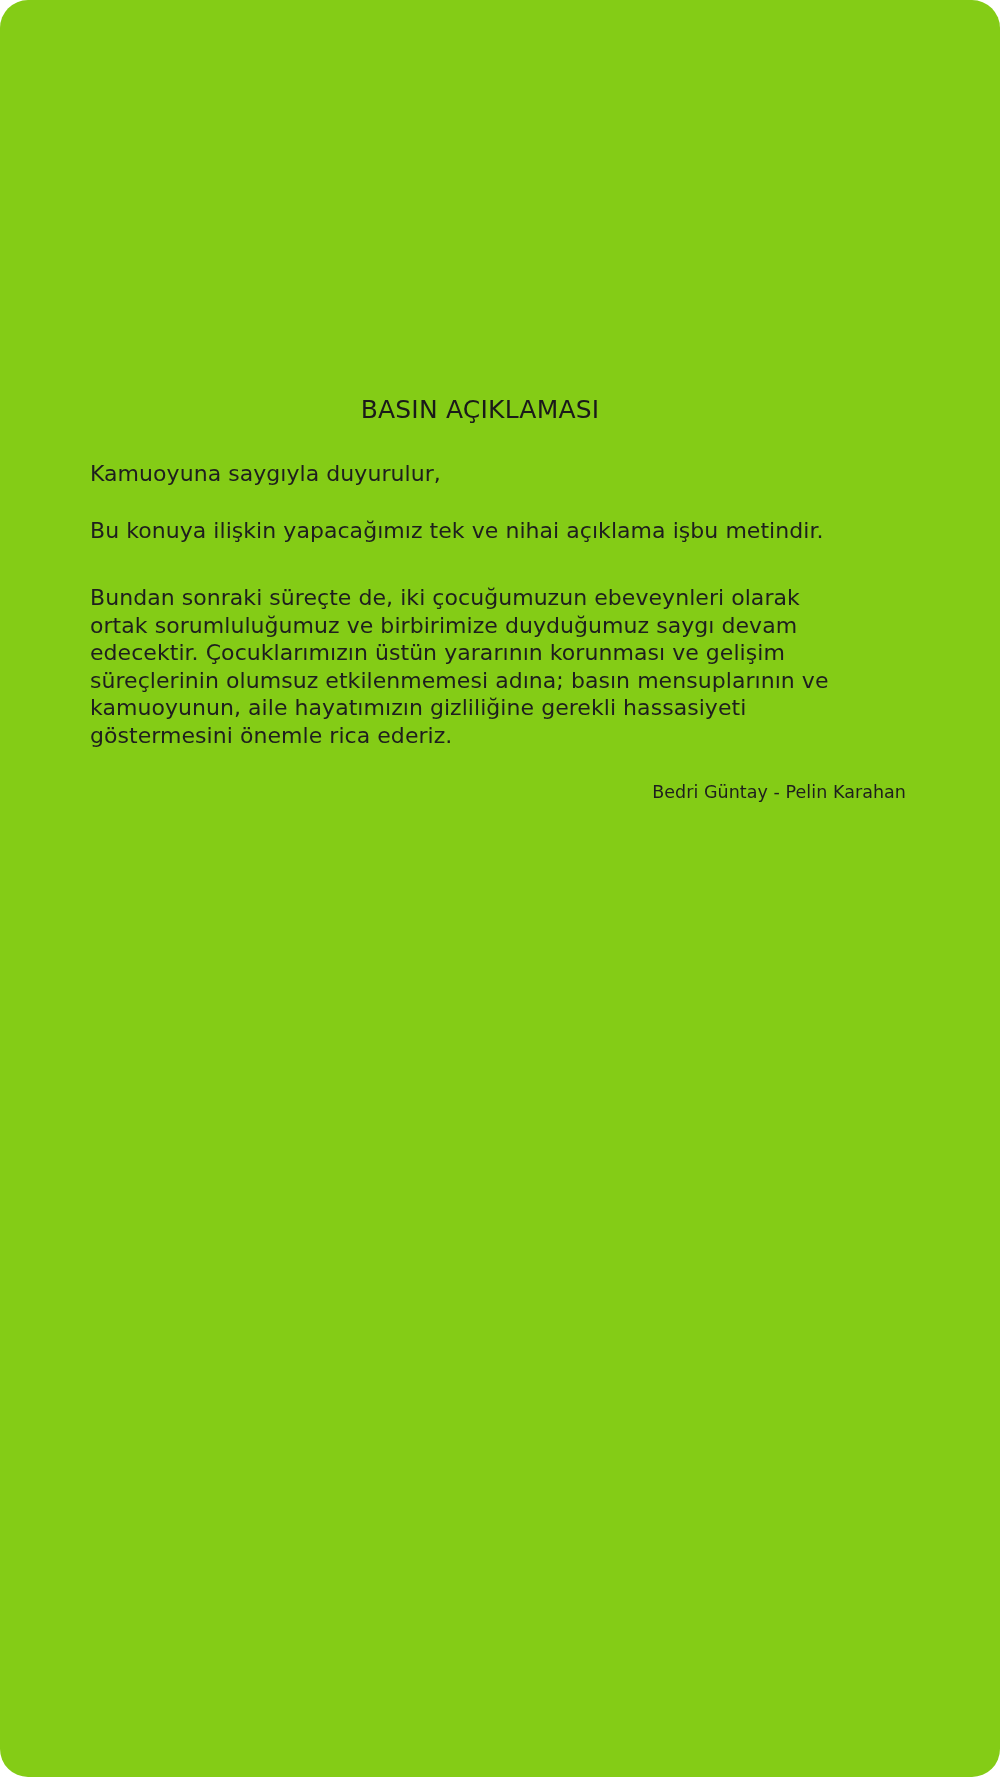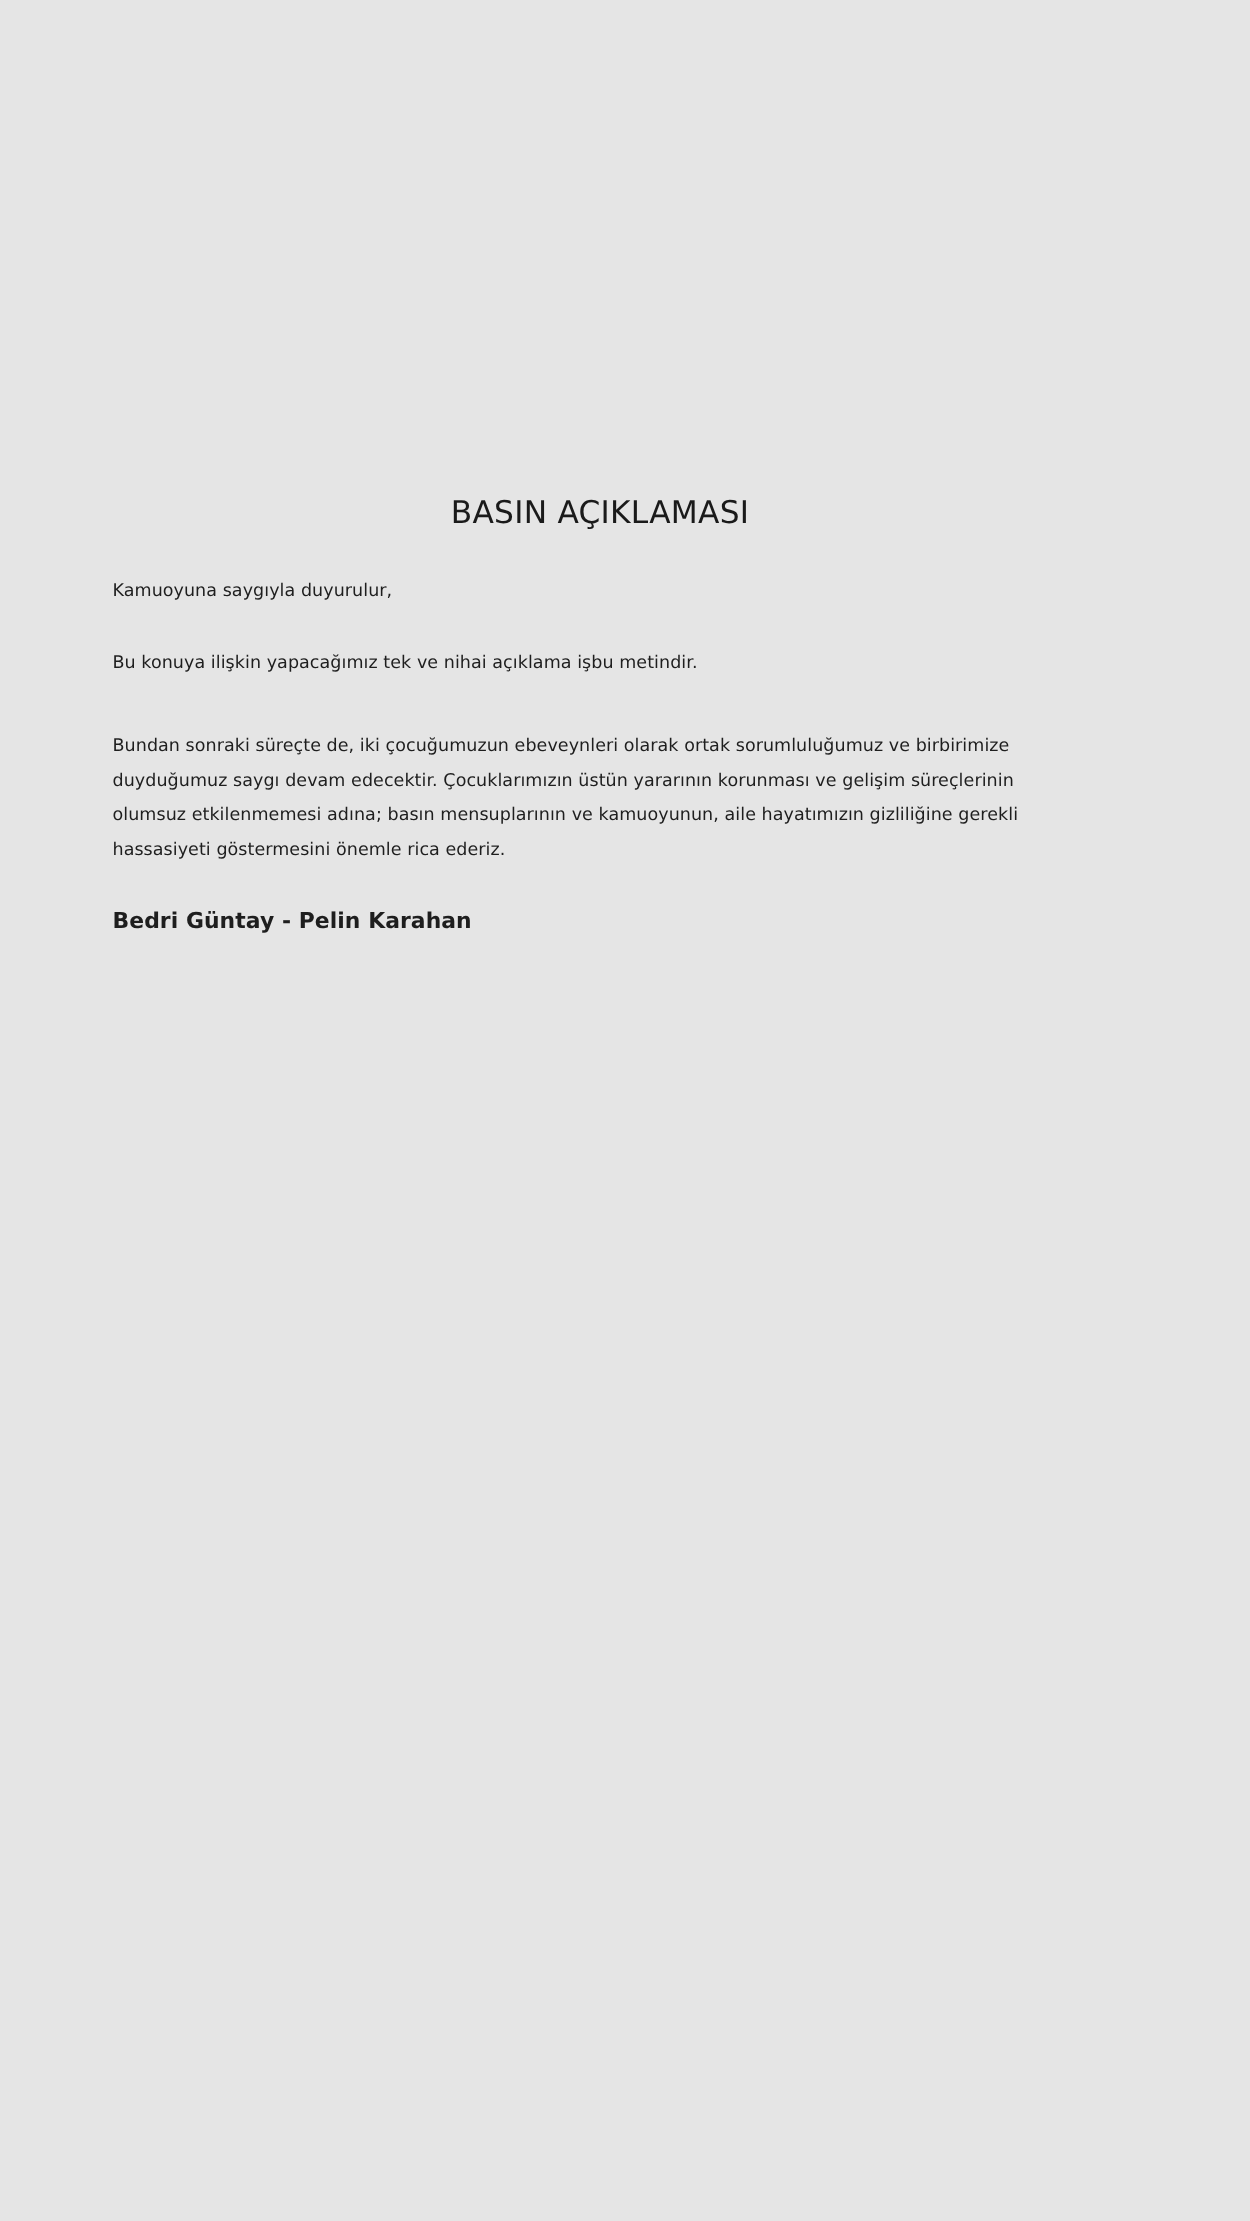--- a/index.html
+++ b/index.html
@@ -7,23 +7,24 @@
     margin: 0;
     padding: 0;
     background: #ffffff;
   }
 
   .page {
     position: relative;
     width: 1000px;
     height: 1777px;
     margin: 0 auto;
-    background: #e5e5e5;
+    background: #84cc16;
     overflow: hidden;
     font-family: "DejaVu Sans", "Liberation Sans", sans-serif;
+    border-radius: 28px;
     -webkit-font-smoothing: antialiased;
   }
 
   
   .top-spacer {
     height: 395px;
   }
 
   .doc-body {
     padding: 0 90px 0 90px;
@@ -33,45 +34,45 @@
     text-align: center;
     font-size: 25px;
     font-weight: 400;
     color: #1a1a1a;
     letter-spacing: 0.2px;
     margin: 0 0 36px 0;
     padding-right: 40px;
   }
 
   .para {
-    font-size: 14px;
+    font-size: 22px;
     line-height: 27.5px;
     color: #1e1e1e;
     margin: 0 0 29px 0;
     text-align: left;
     max-width: 760px;
     letter-spacing: 0.05px;
   }
 
   .para.closing {
     margin-bottom: 0;
   }
 
   .para.salutation {
     margin-bottom: 40px;
   }
 
   .signature {
     margin-top: 30px;
+    text-align: right;
     font-size: 17.5px;
     line-height: 27.5px;
     color: #1e1e1e;
     padding-right: 4px;
     letter-spacing: 0.05px;
-    font-weight: bold;
   }
 </style>
 </head>
 <body>
 
 <div class="page">
 
   <div class="top-spacer"></div>
 
   <div class="doc-body">

